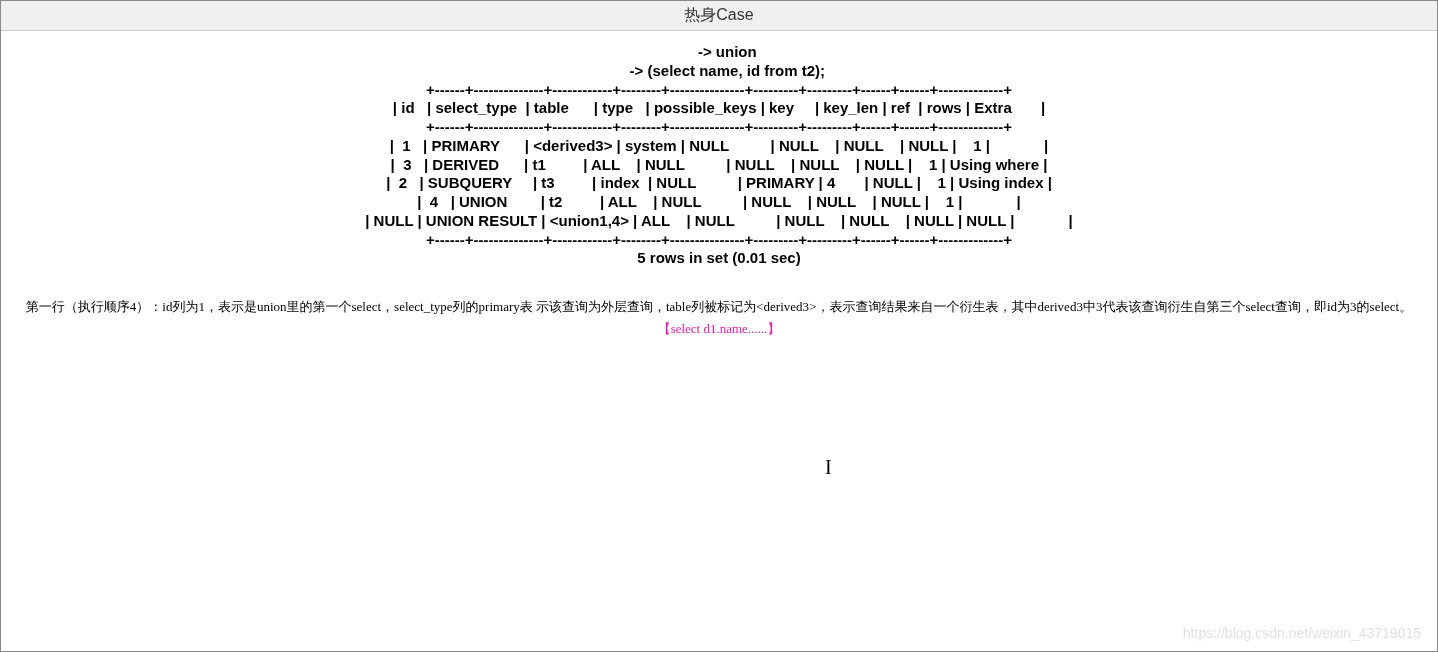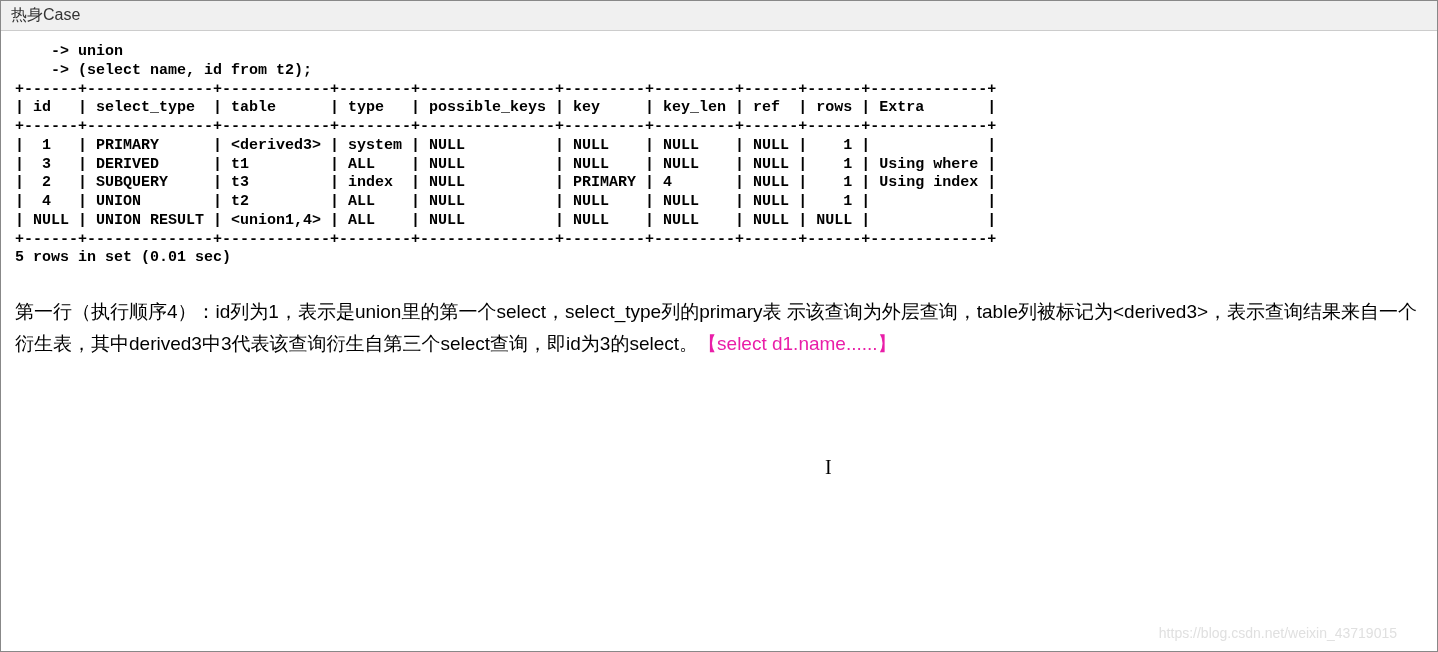--- a/index.html
+++ b/index.html
@@ -14,44 +14,45 @@
     background: #f0f0f0;
     border-bottom: 1px solid #ccc;
     padding: 4px 10px;
     font-size: 16px;
     color: #333;
   }
   .content {
     padding: 12px 14px;
   }
   .code-block {
-    font-family: Liberation Mono, monospace;
+    font-family: Liberation Sans, sans-serif;
     font-size: 15px;
     font-weight: bold;
     white-space: pre;
     line-height: 1.25;
     color: #000;
     margin-bottom: 18px;
   }
   .para {
-    font-size: 19px;
+    font-size: 13px;
     line-height: 1.7;
     color: #000;
     margin-top: 28px;
+    font-family: Liberation Serif, serif;
   }
   .highlight { color: #e91ea8; }
   .watermark {
     position: absolute;
-    right: 40px;
+    right: 16px;
     bottom: 10px;
     color: #e0e0e0;
     font-size: 14px;
     pointer-events: none;
   }
-  .container { position: relative; width: 100%; height: 100%; }
+  .container { position: relative; width: 100%; height: 100%; text-align: center; }
   .cursor-mark {
     color: #000;
     font-family: serif;
     position: absolute;
     left: 824px;
     top: 455px;
     font-size: 20px;
   }
 </style>
 </head>

